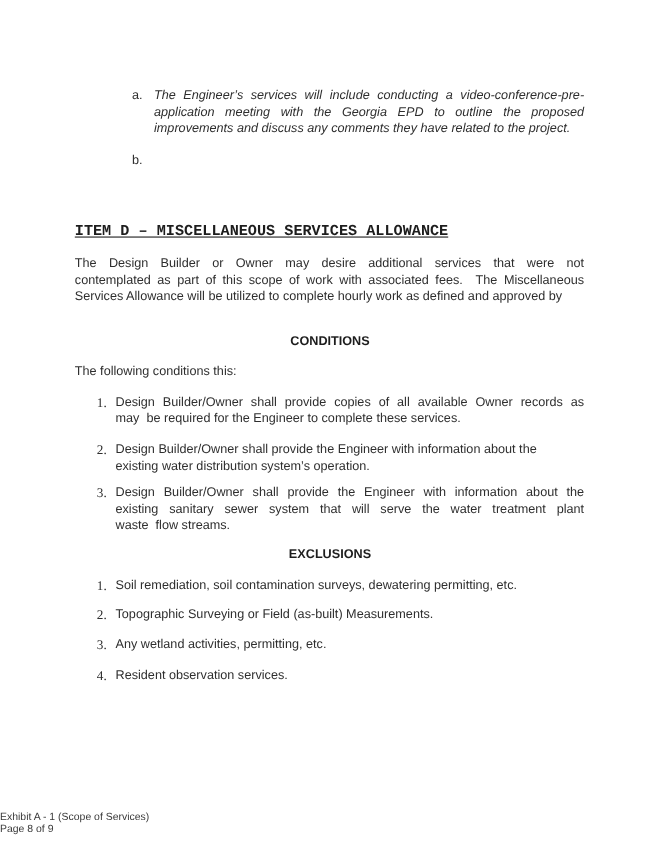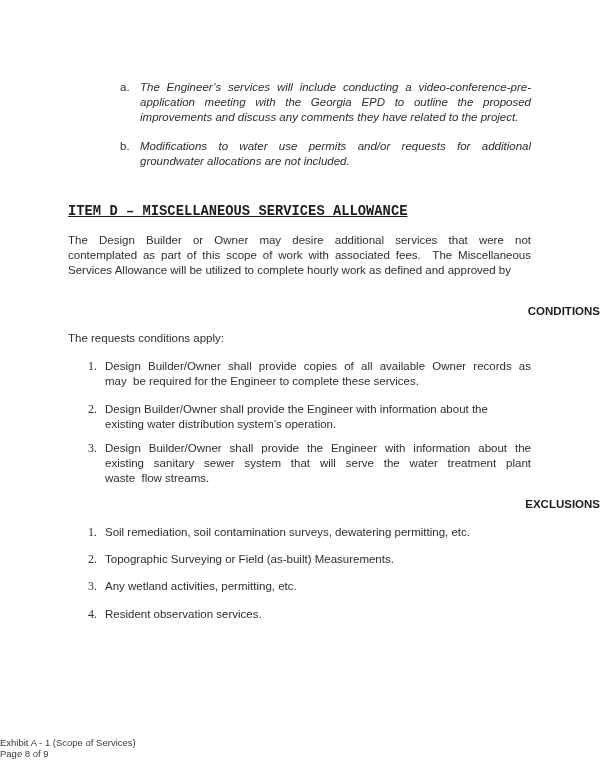--- a/index.html
+++ b/index.html
@@ -42,21 +42,21 @@
     font-weight: bold;
     text-decoration: underline;
     color: #1d1d1d;
     white-space: nowrap;
     font-family: Liberation Mono, monospace;
   }
   .subtitle {
     position: absolute;
     left: 0;
     width: 600px;
-    text-align: right;
+    text-align: center;
     font-weight: bold;
     color: #1d1d1d;
   }
   .lead { position: absolute; left: 68px; white-space: nowrap; }
   .para { position: absolute; left: 68px; width: 463px; }
   .footer {
     position: absolute;
     left: 0;
     width: 600px;
     top: 737px;
@@ -75,36 +75,32 @@
     <span class="marker marker-ab">a.</span>
     <div class="litext-ab jl">
         <div class="tline">The Engineer’s services will include conducting a video-conference-pre-</div>
         <div class="tline">application meeting with the Georgia EPD to outline the proposed</div>
         <div class="tline">improvements and discuss any comments they have related to the project.</div>
       </div>
   </div>
 
   <div class="li" style="top:139px">
     <span class="marker marker-ab">b.</span>
-    <div class="litext-ab jl">
-        <div class="tline">Modifications to water use permits and/or requests for additional</div>
-        <div class="tline">groundwater allocations are not included.</div>
-      </div>
   </div>
 
   <h1 class="heading" style="top:204px">ITEM D – MISCELLANEOUS SERVICES ALLOWANCE</h1>
 
   <div class="para jl" style="top:233px">
       <div class="tline">The Design Builder or Owner may desire additional services that were not</div>
       <div class="tline">contemplated as part of this scope of work with associated fees.&nbsp; The Miscellaneous</div>
       <div class="tline">Services Allowance will be utilized to complete hourly work as defined and approved by</div>
     </div>
 
   <div class="subtitle" style="top:304px">CONDITIONS</div>
-  <div class="lead" style="top:331px">The requests conditions apply:</div>
+  <div class="lead" style="top:331px">The following conditions this:</div>
 
   <div class="li" style="top:359px">
     <span class="marker marker-num">1.</span>
     <div class="litext-num jl">
         <div class="tline">Design Builder/Owner shall provide copies of all available Owner records as</div>
         <div class="tline">may&nbsp; be required for the Engineer to complete these services.</div>
       </div>
   </div>
 
   <div class="li" style="top:402px">

